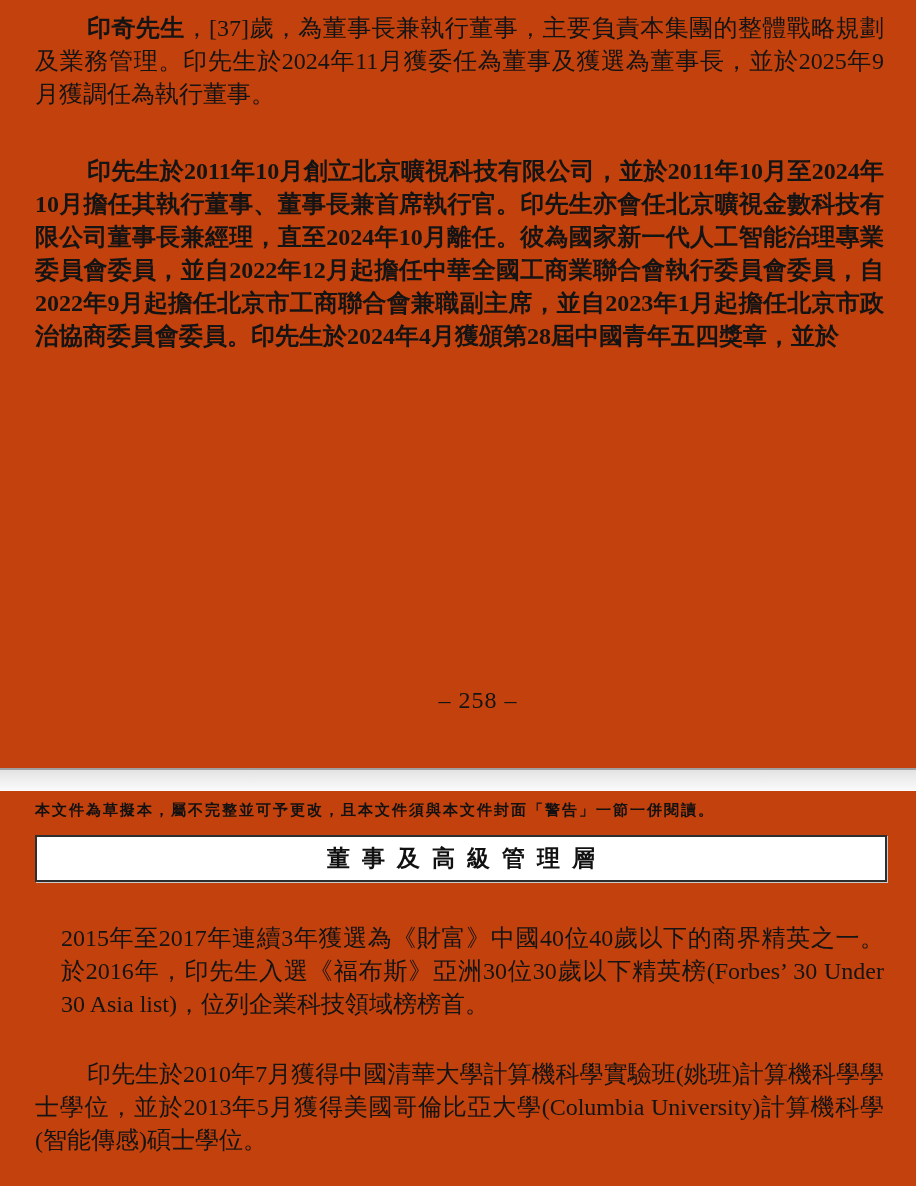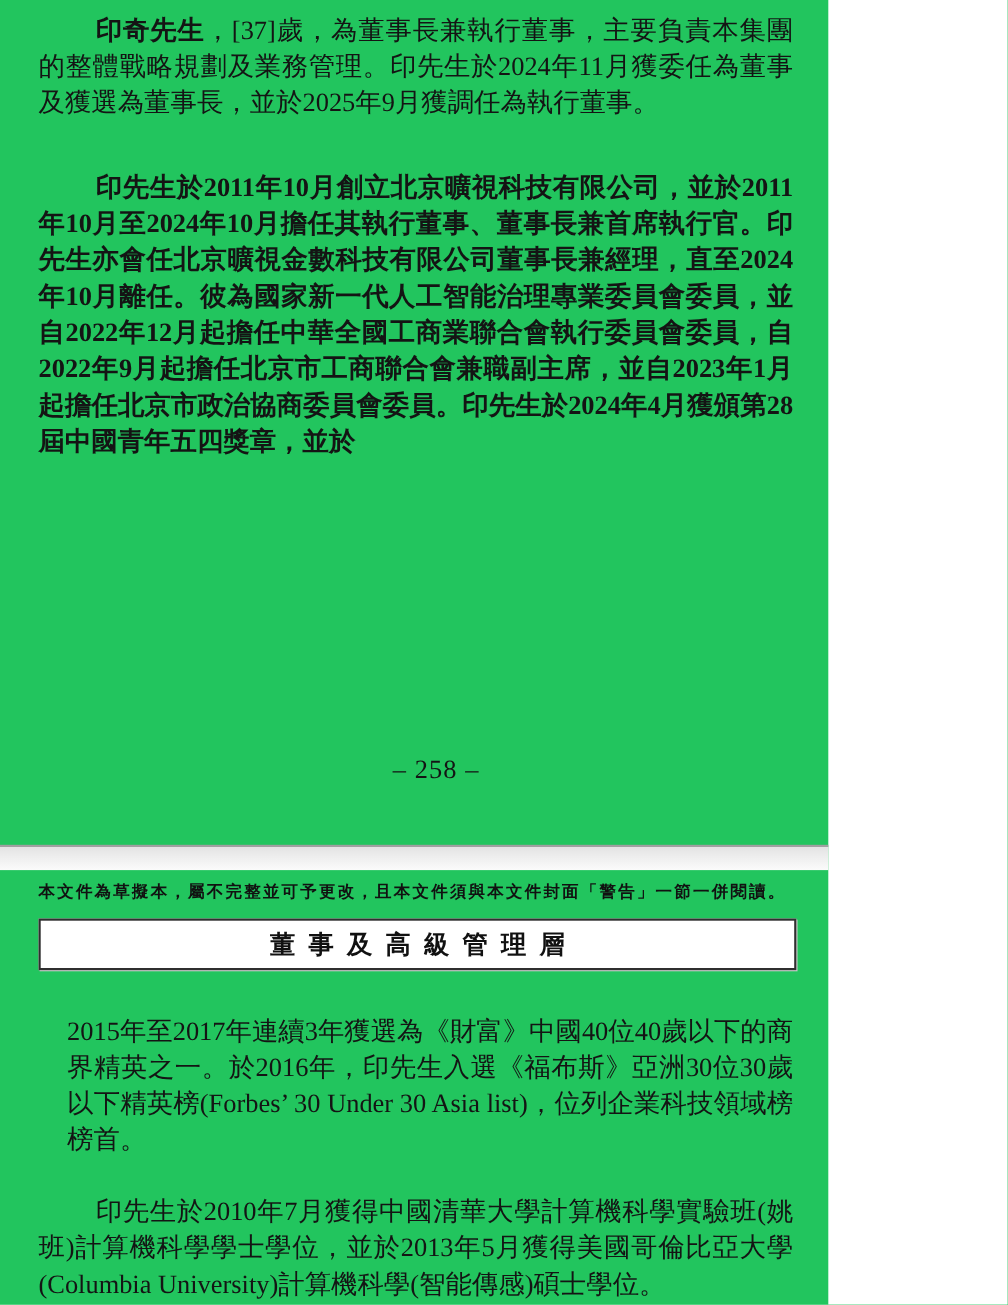--- a/index.html
+++ b/index.html
@@ -6,38 +6,38 @@
   html, body { margin: 0; padding: 0; }
   body {
     width: 916px; height: 1186px;
     background: #ffffff;
     font-family: "Liberation Serif", "DejaVu Serif", serif;
     color: #141414;
     overflow: hidden;
   }
   .page {
     position: relative;
-    width: 753px; height: 1186px;
-    background: #22c55e;
+    width: 916px; height: 1186px;
+    background: #c2410c;
   }
   .body-text {
     position: absolute;
     left: 35px; right: 32px;
     margin: 0;
     font-size: 24px;
     line-height: 33px;
     text-align: justify;
     text-justify: inter-ideograph;
     color: #141414;
   }
   .para-indent { text-indent: 52px; }
   .p1 { top: 12px; }
   .p2 { top: 155px; font-weight: bold; }
   .p3 { top: 922px; margin-left: 26px; }
-  .p4 { top: 1058px; margin-top: 28px; }
+  .p4 { top: 1058px; }
   .lead-bold { font-weight: bold; }
   .page-number {
     position: absolute;
     top: 687px; left: 0; right: 0;
     text-align: center;
     font-size: 24px;
     letter-spacing: 1px;
     color: #141414;
     padding-left: 40px;
   }

